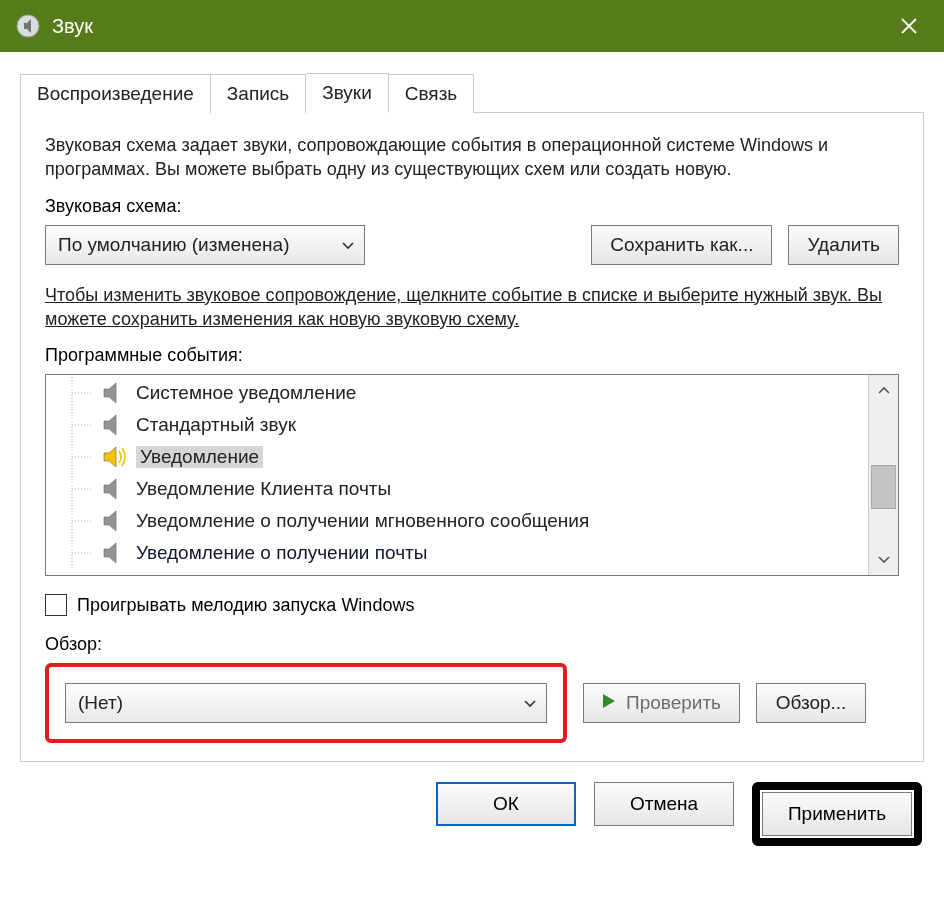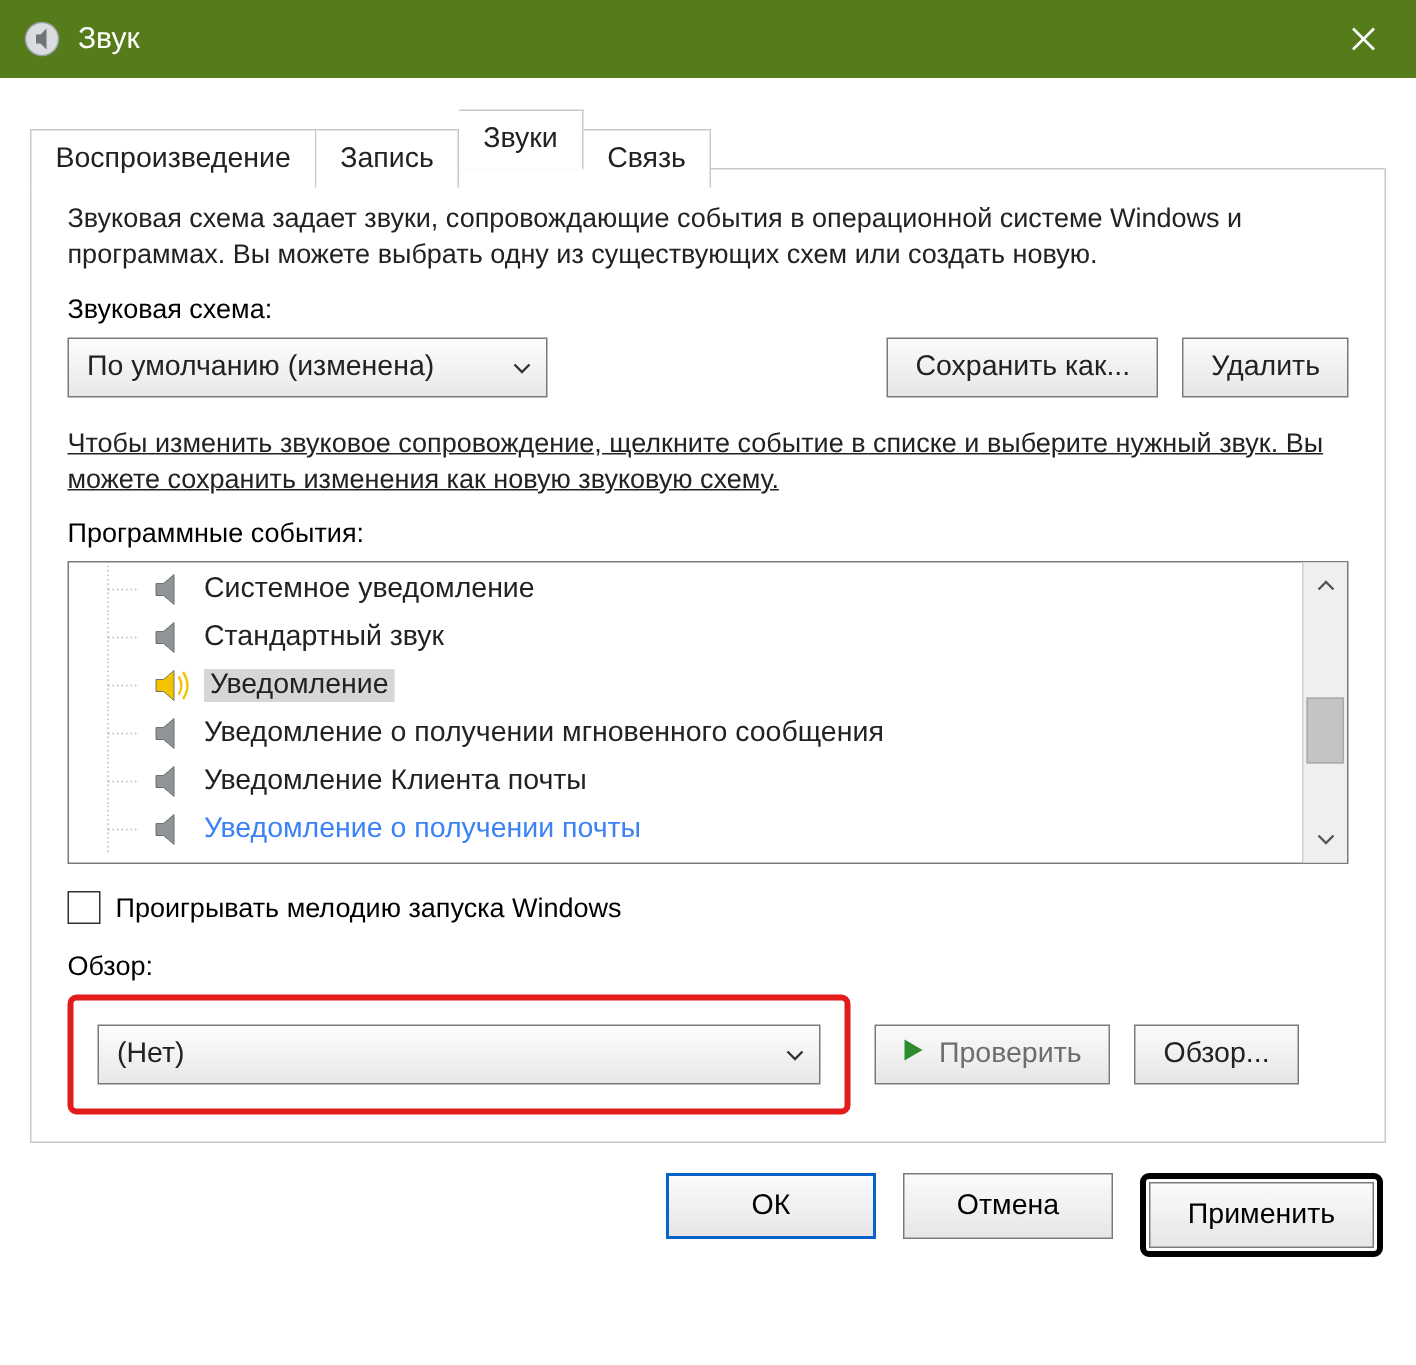--- a/index.html
+++ b/index.html
@@ -39,21 +39,21 @@
     border-bottom: 1px solid #c9c9c9;
     position: relative;
   }
   .tab {
     padding: 8px 16px;
     border: 1px solid #c9c9c9;
     border-bottom: none;
     background: #fff;
     margin-right: 0;
     position: relative;
-    top: 13px;
+    top: 1px;
     color: #222;
     font-size: 19px;
   }
   .tab + .tab { border-left: none; }
   .tab.active {
     background: #fff;
     border-bottom: 1px solid #fff;
     top: 1px;
     z-index: 2;
   }
@@ -114,21 +114,21 @@
   }
   .ev-tree svg { display:block; }
   .ev-icon {
     width: 26px; height: 26px; margin-right: 8px;
     display: flex; align-items: center; justify-content: center;
   }
   .ev-item.selected .ev-label {
     background: #d6d6d6;
     padding: 0 4px;
   }
-  .ev-item:last-child { color:#3b82f6; } 
+  .ev-item:last-child { color:#0f172a; } 
   .events-scroll {
     width: 30px;
     background: #efefef;
     border-left: 1px solid #cfcfcf;
     display: flex; flex-direction: column; align-items: center; justify-content: space-between;
   }
   .scroll-btn {
     width: 100%; height: 30px;
     display:flex; align-items:center; justify-content:center;
     color:#555;
@@ -157,21 +157,21 @@
     padding: 20px 22px 22px 10px;
   }
   .dlg-btn {
     border:1px solid #7a7a7a;
     background: linear-gradient(#fbfbfb,#e6e6e6);
     min-width: 140px; height:44px;
     display:inline-flex; align-items:center; justify-content:center;
     font-size:19px;
   }
   .dlg-btn.default { border:2px solid #0a63c9; }
-  .apply-wrap { border:4px solid #000000; border-radius:6px; padding:2px; }
+  .apply-wrap { border:8px solid #000000; border-radius:6px; padding:2px; }
 </style>
 </head>
 <body>
 
 <div class="window">
 
   <div class="titlebar">
     <span class="app-icon">
       <svg width="24" height="24" viewBox="0 0 24 24">
         <circle cx="12" cy="12" r="11" fill="#d9dde0" stroke="#9aa1a6"></circle>
@@ -272,35 +272,35 @@
               <svg width="46" height="32">
                 <line x1="16" y1="0" x2="16" y2="32" stroke="#b7b7b7" stroke-dasharray="1 2"></line>
                 <line x1="16" y1="16" x2="36" y2="16" stroke="#b7b7b7" stroke-dasharray="1 2"></line>
               </svg>
             </span>
             <span class="ev-icon">
               <svg width="26" height="24" viewBox="0 0 26 24">
                 <path d="M2 8 L7 8 L14 2 L14 22 L7 16 L2 16 Z" fill="#8f9498" stroke="#666" stroke-width="0.6"></path>
               </svg>
             </span>
+            <span class="ev-label">Уведомление Клиента почты</span>
+          </div>
+          <div class="ev-item">
+            <span class="ev-tree">
+              <svg width="46" height="32">
+                <line x1="16" y1="0" x2="16" y2="32" stroke="#b7b7b7" stroke-dasharray="1 2"></line>
+                <line x1="16" y1="16" x2="36" y2="16" stroke="#b7b7b7" stroke-dasharray="1 2"></line>
+              </svg>
+            </span>
+            <span class="ev-icon">
+              <svg width="26" height="24" viewBox="0 0 26 24">
+                <path d="M2 8 L7 8 L14 2 L14 22 L7 16 L2 16 Z" fill="#8f9498" stroke="#666" stroke-width="0.6"></path>
+              </svg>
+            </span>
             <span class="ev-label">Уведомление о получении мгновенного сообщения</span>
-          </div>
-          <div class="ev-item">
-            <span class="ev-tree">
-              <svg width="46" height="32">
-                <line x1="16" y1="0" x2="16" y2="32" stroke="#b7b7b7" stroke-dasharray="1 2"></line>
-                <line x1="16" y1="16" x2="36" y2="16" stroke="#b7b7b7" stroke-dasharray="1 2"></line>
-              </svg>
-            </span>
-            <span class="ev-icon">
-              <svg width="26" height="24" viewBox="0 0 26 24">
-                <path d="M2 8 L7 8 L14 2 L14 22 L7 16 L2 16 Z" fill="#8f9498" stroke="#666" stroke-width="0.6"></path>
-              </svg>
-            </span>
-            <span class="ev-label">Уведомление Клиента почты</span>
           </div>
           <div class="ev-item">
             <span class="ev-tree">
               <svg width="46" height="32">
                 <line x1="16" y1="0" x2="16" y2="32" stroke="#b7b7b7" stroke-dasharray="1 2"></line>
                 <line x1="16" y1="16" x2="36" y2="16" stroke="#b7b7b7" stroke-dasharray="1 2"></line>
               </svg>
             </span>
             <span class="ev-icon">
               <svg width="26" height="24" viewBox="0 0 26 24">

